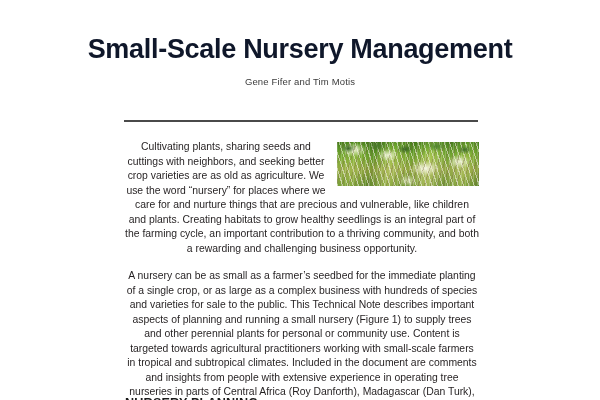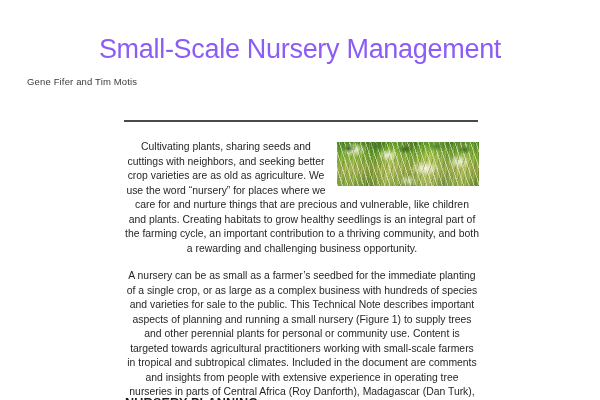--- a/index.html
+++ b/index.html
@@ -20,35 +20,34 @@
     inset: 0;
     background: #ffffff;
   }
   .doc-title {
     position: absolute;
     left: 0;
     right: 0;
     top: 17px;
     text-align: center;
     font-size: 27px;
-    font-weight: normal;
+    font-weight: bold;
     letter-spacing: -0.3px;
-    color: #8b5cf6;
+    color: #0f172a;
     line-height: 1.1;
   }
   .byline {
     position: absolute;
     left: 0;
     right: 0;
     top: 76px;
-    text-align: left;
+    text-align: center;
     font-size: 9.5px;
     color: #3b3b3b;
     letter-spacing: 0.15px;
-    margin-left: 27px;
   }
   .rule {
     position: absolute;
     left: 124px;
     top: 120px;
     width: 354px;
     height: 2px;
     background: #4a4a4a;
   }
   .body-col {

